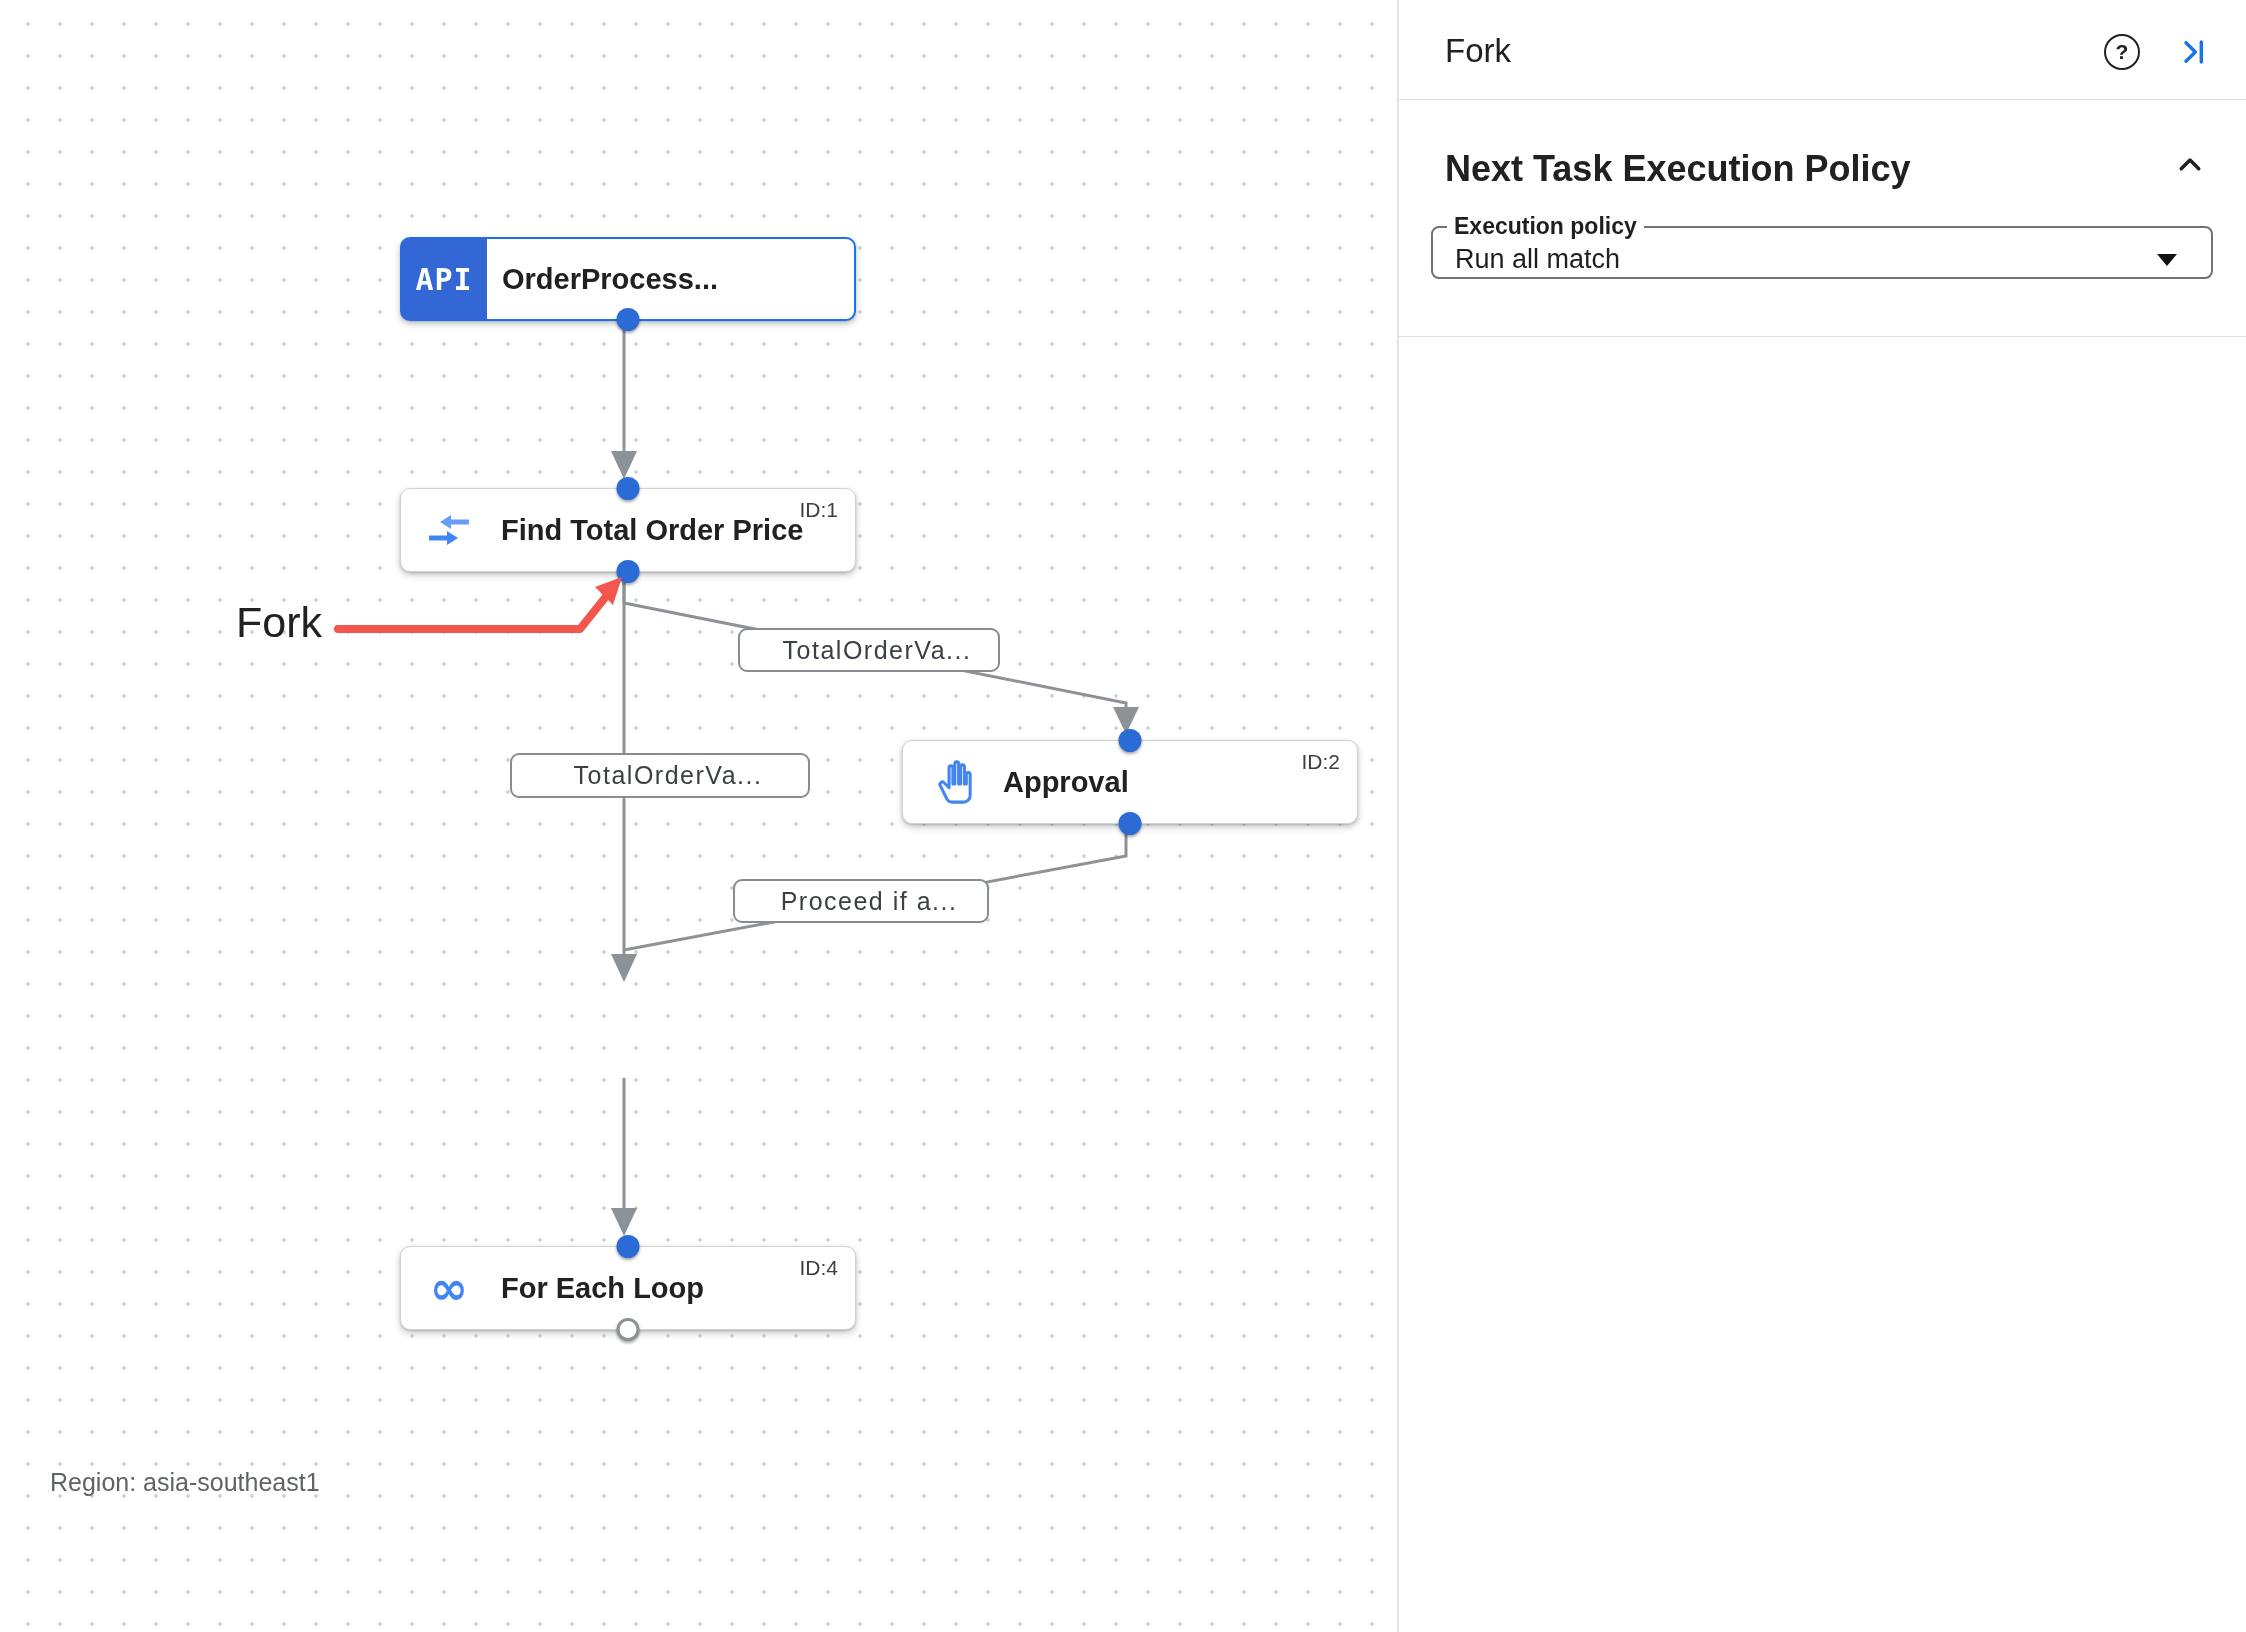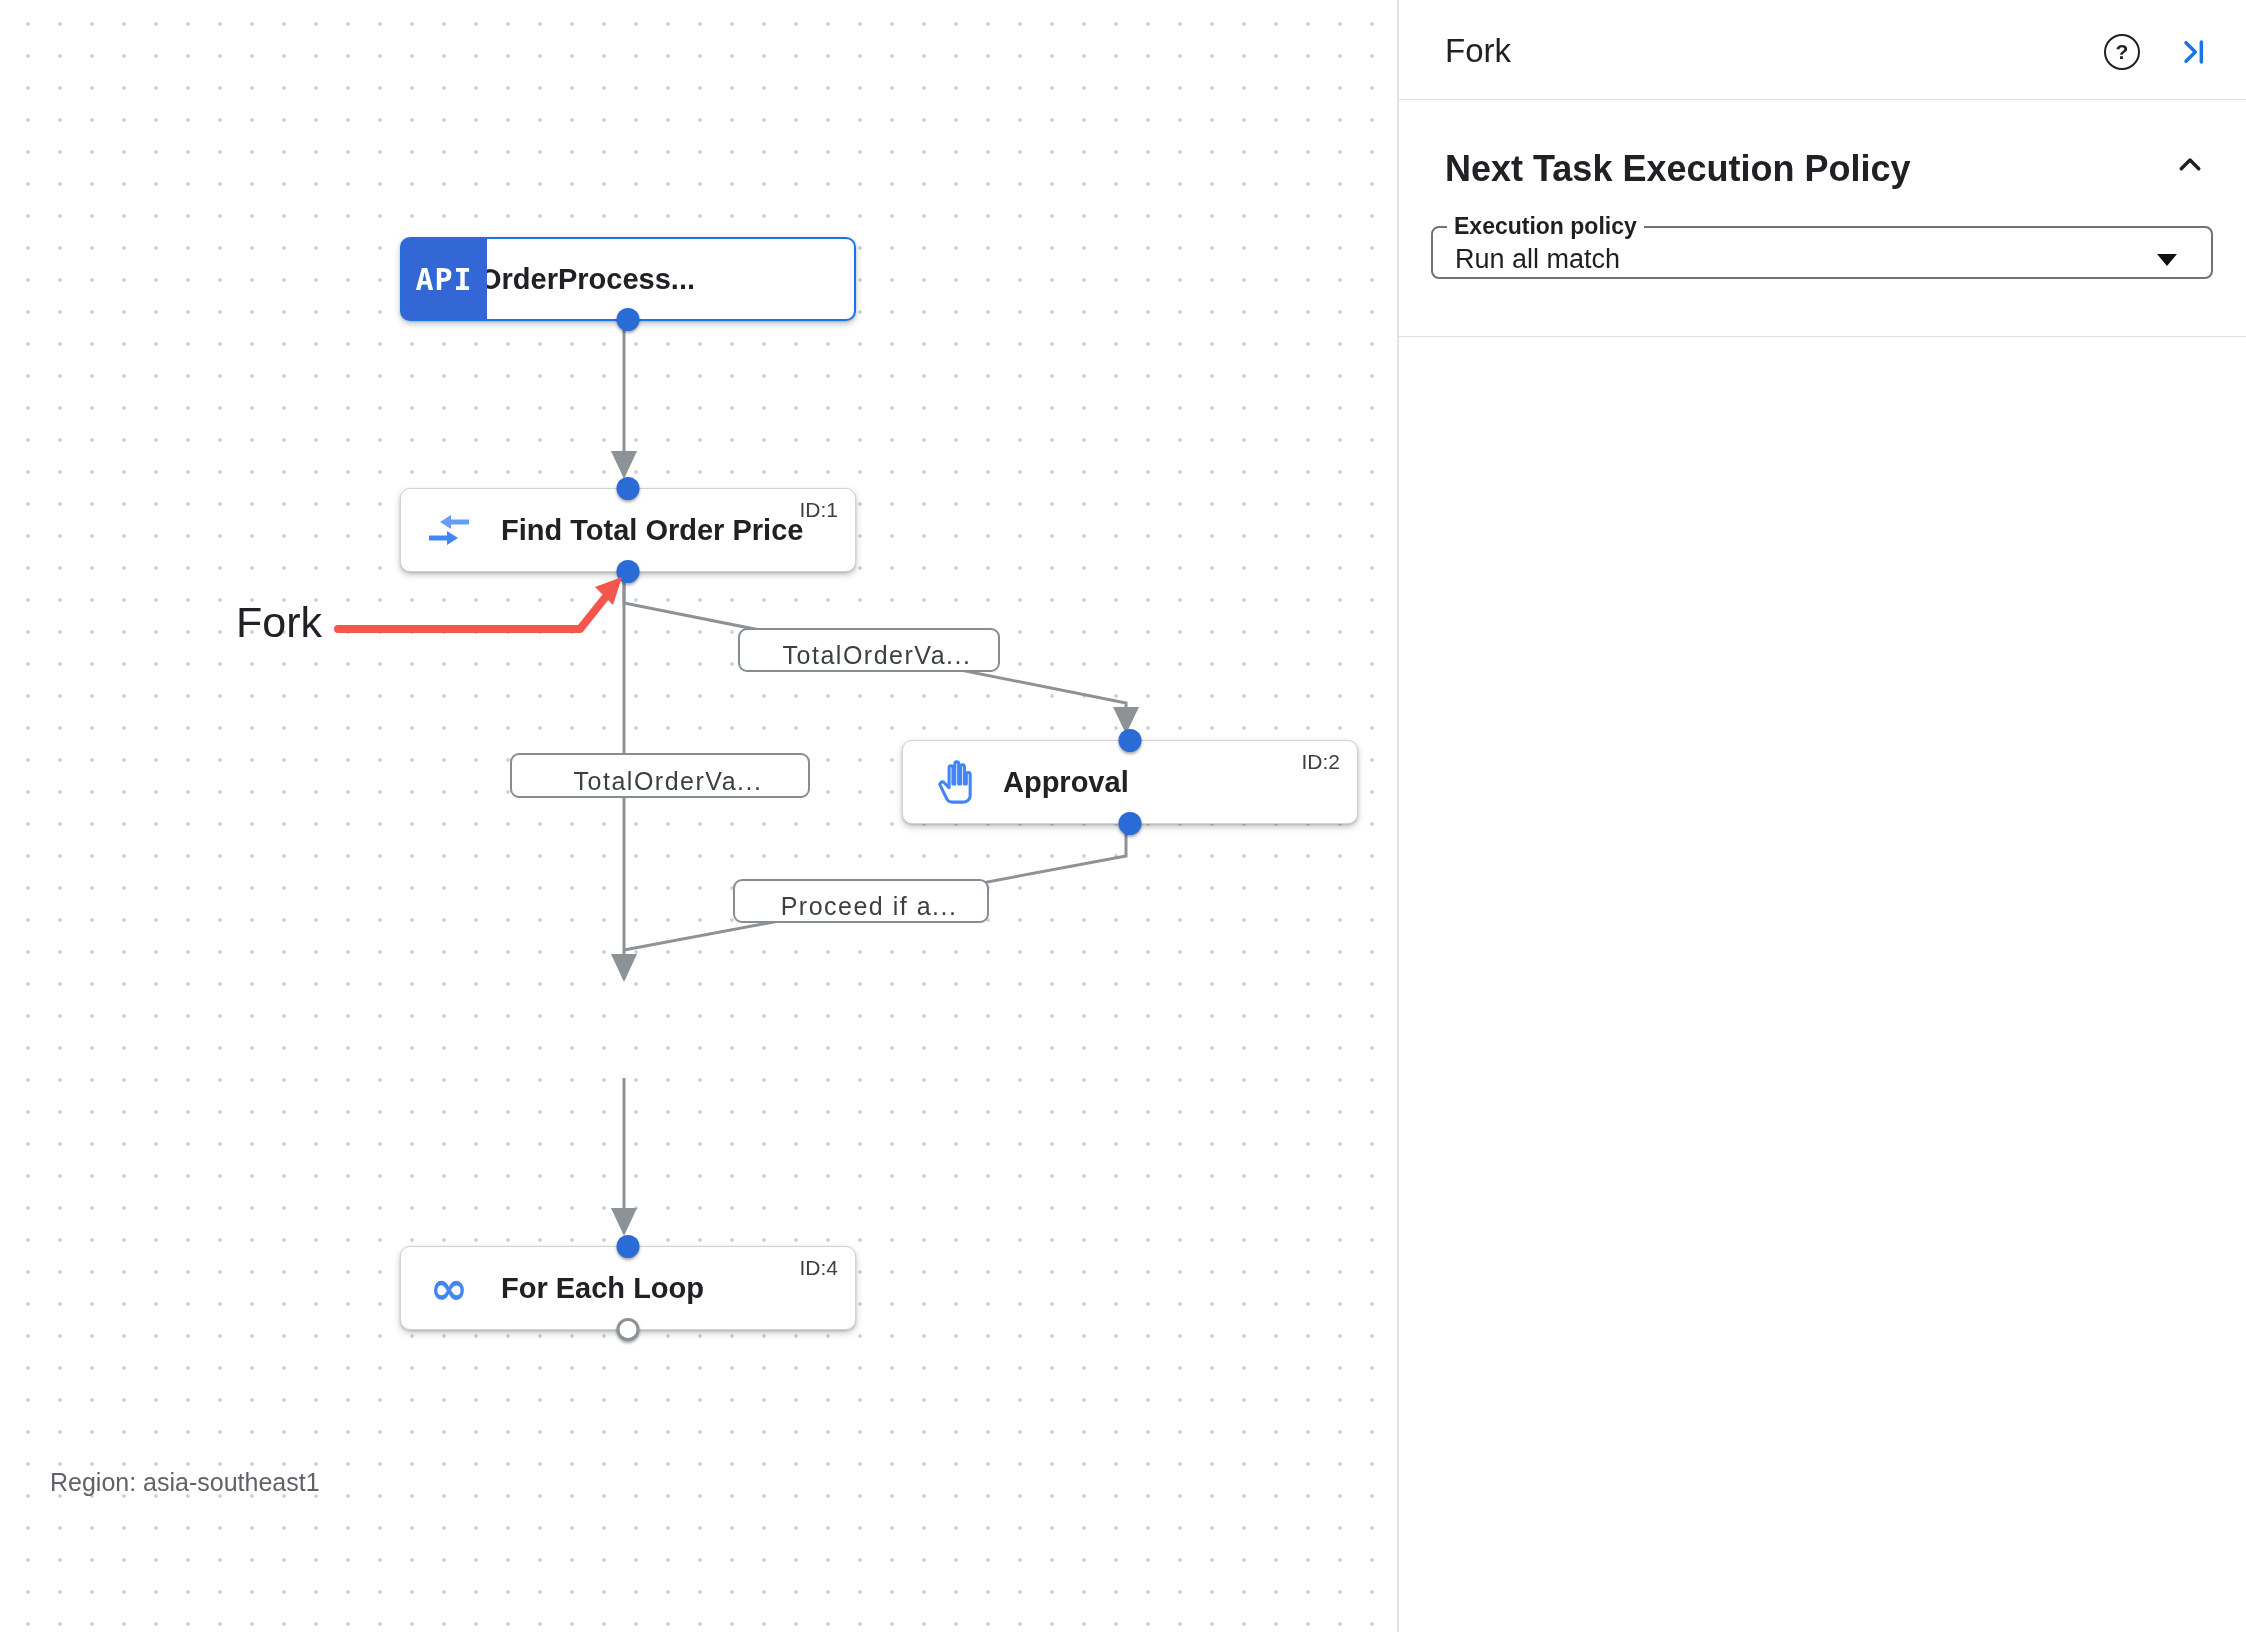--- a/index.html
+++ b/index.html
@@ -10,40 +10,40 @@
     position:absolute; left:0; top:0; width:1397px; height:1632px;
     background-color:#fff;
     background-image:radial-gradient(circle, #d4d6d8 1.7px, transparent 1.8px);
     background-size:32px 32px; background-position:12px 8px;
   }
   svg.edges { position:absolute; left:0; top:0; width:1397px; height:1632px; z-index:1; }
   svg.annotation-layer { position:absolute; left:0; top:0; width:1397px; height:1632px; z-index:6; pointer-events:none; }
 
   .edge-label {
     position:absolute; z-index:2; background:#fff; border:2px solid #878d93; border-radius:9px;
-    display:flex; align-items:flex-end; justify-content:center;
+    display:flex; align-items:center; justify-content:center;
     font-size:25px; color:#3c4043; letter-spacing:1.5px; font-weight:400;padding-left:16px;
   }
 
   .node {
     position:absolute; z-index:3; width:456px; height:84px; background:#fff;
     border:1.5px solid #cfd3d7; border-radius:10px;
     box-shadow:0 3px 6px rgba(60,64,67,.30), 0 1px 2px rgba(60,64,67,.18);
     display:flex; align-items:center;
   }
   .node.trigger { border:2px solid #1a73e8; }
   .node-label { font-size:29px; font-weight:bold; color:#202124; }
   .node-id { position:absolute; top:9px; right:17px; font-size:21px; color:#3c4043; }
   .badge-api {
     position:absolute; left:-1px; top:-1px; bottom:-1px; width:86px; background:#3367d6;
     border-radius:9px 0 0 9px; display:flex; align-items:center; justify-content:center;
     color:#fff; font-family:"DejaVu Sans Mono", monospace; font-weight:bold; font-size:30px; letter-spacing:1px;
   }
   .node-icon { margin-left:24px; margin-right:28px; width:48px; display:flex; align-items:center; justify-content:center; }
-  .trigger .node-label { margin-left:77px; }
+  .trigger .node-label { margin-left:100px; }
   .infinity { font-size:46px; line-height:40px; font-weight:bold; color:#4285f4; font-family:"DejaVu Sans", sans-serif; }
 
   .port {
     position:absolute; width:23px; height:23px; border-radius:50%;
     background:#2b6bd6; left:50%; transform:translateX(-50%); z-index:4;
     box-shadow:0 2px 3px rgba(0,0,0,.35);
   }
   .port.in  { top:-12px; }
   .port.out { bottom:-12px; }
   .port.open { background:#fff; border:3.5px solid #8d9297; }

